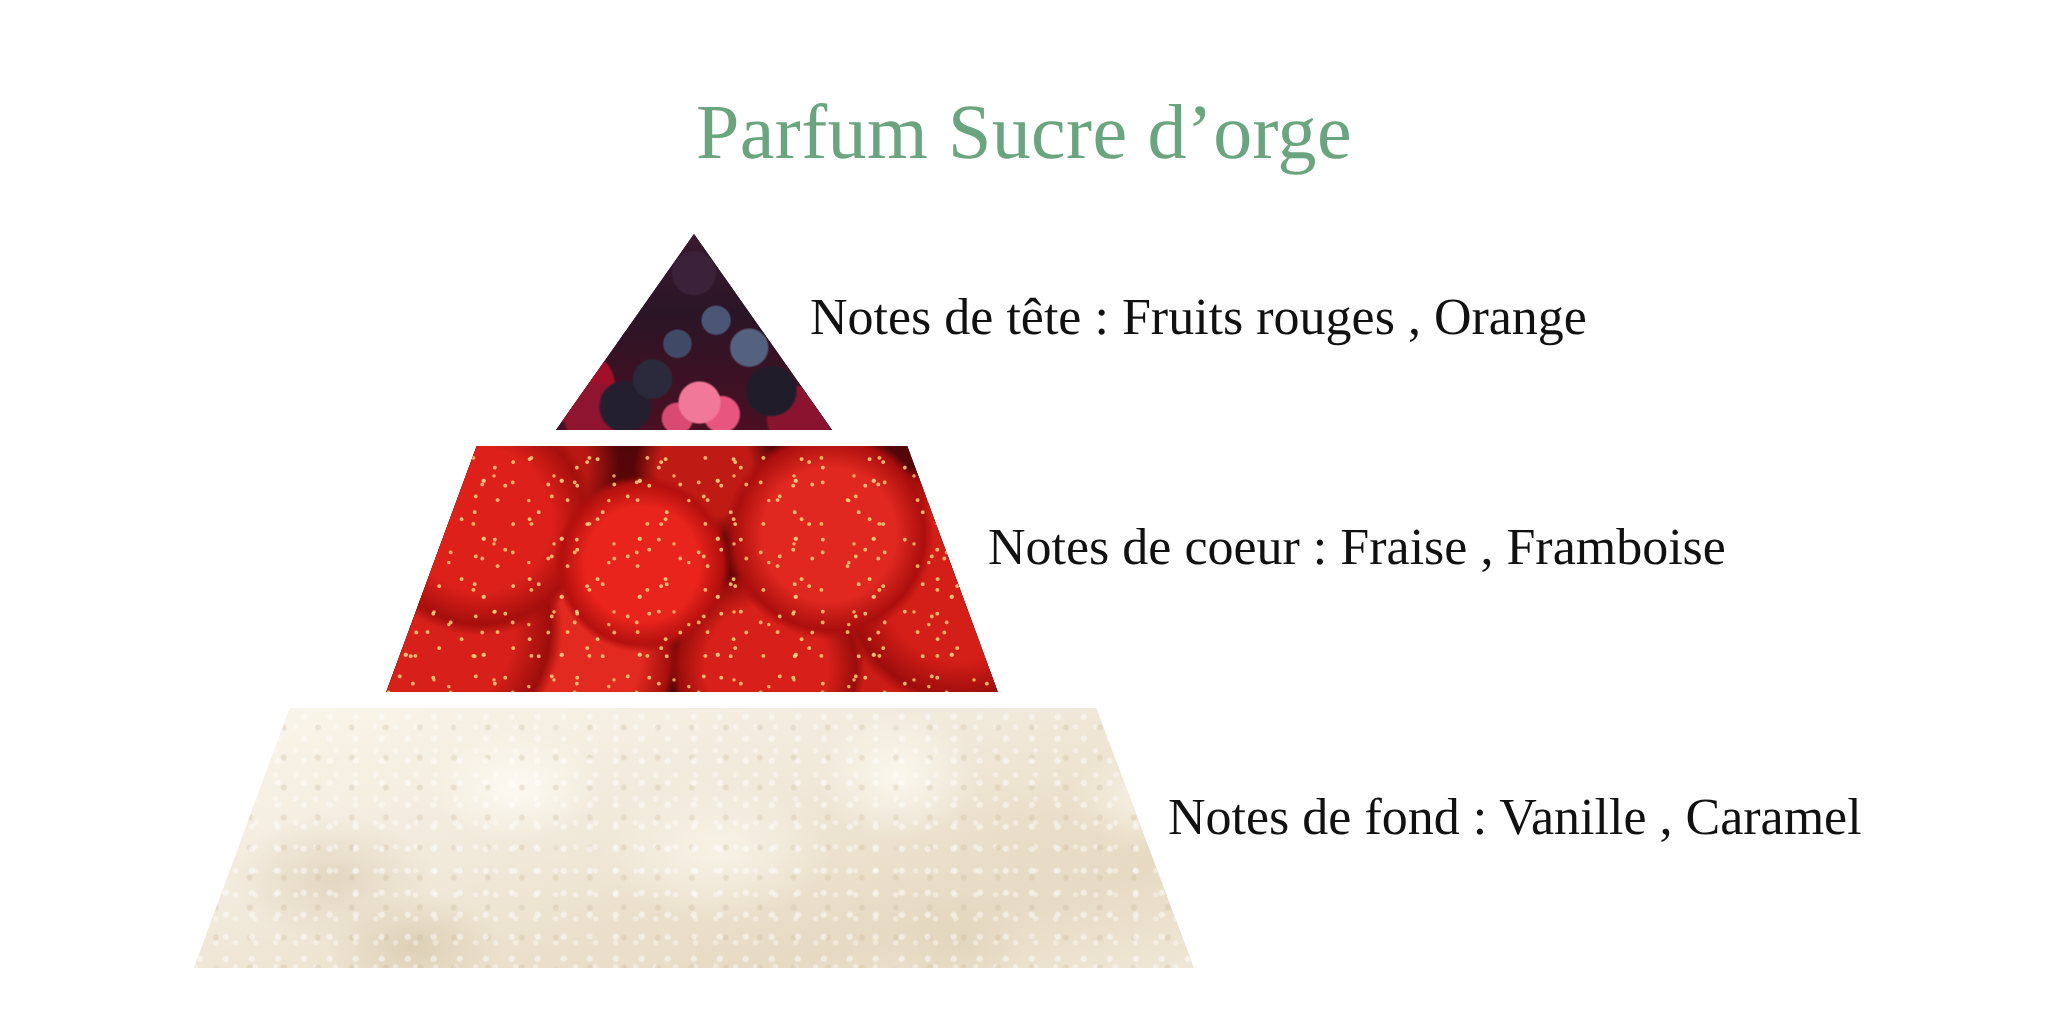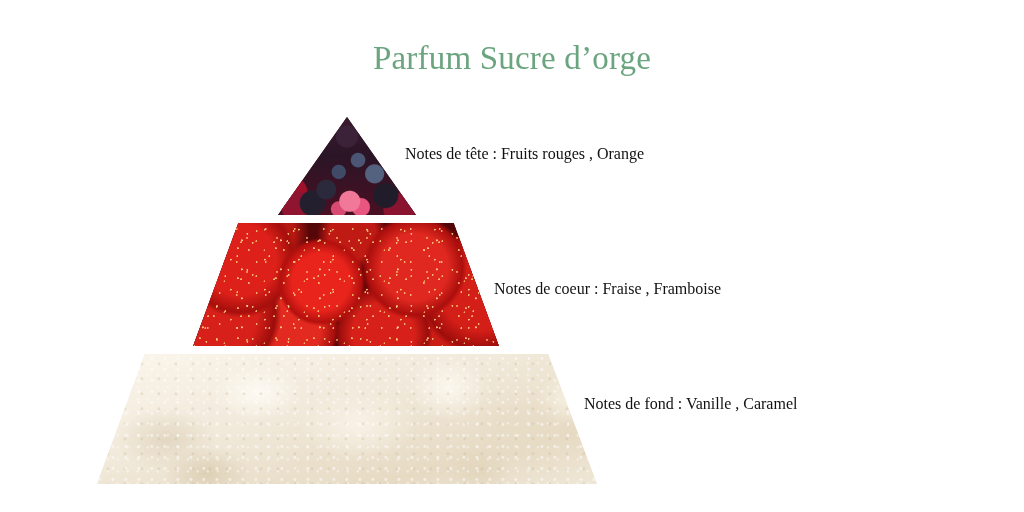--- a/index.html
+++ b/index.html
@@ -18,21 +18,21 @@
   }
 
   
   .title {
     position: absolute;
     left: 0;
     top: 18px;
     width: 1024px;
     text-align: center;
     font-family: "Liberation Serif", "DejaVu Serif", serif;
-    font-size: 33px;
+    font-size: 39px;
     font-weight: 400;
     letter-spacing: 0.2px;
     color: #6ba57f;
     white-space: nowrap;
   }
 
   
   .pyramid {
     position: absolute;
     left: 0;
@@ -156,28 +156,28 @@
       radial-gradient(circle at 70% 65%, rgba(196,178,146,0.30) 0 1px, rgba(196,178,146,0) 1.9px),
       radial-gradient(circle at 18% 78%, rgba(255,255,255,0.45) 0 0.9px, rgba(255,255,255,0) 1.7px);
     background-size: 13px 11px, 17px 15px, 10px 12px;
     opacity: 0.9;
   }
 
   
   .note-label {
     position: absolute;
     font-family: "Liberation Serif", "DejaVu Serif", serif;
-    font-size: 16px;
+    font-size: 26px;
     font-weight: 400;
     color: #111111;
     white-space: nowrap;
     line-height: 1;
   }
   .note-top  { left: 405px; top: 146px; }
-  .note-mid  { left: 494px; top: 261px; margin-top: 20px; }
+  .note-mid  { left: 494px; top: 261px; }
   .note-base { left: 584px; top: 396px; text-align: center; }
 </style>
 </head>
 <body>
 
 <div id="page">
 
   <h1 class="title">Parfum Sucre d’orge</h1>
 
   <div class="pyramid">

